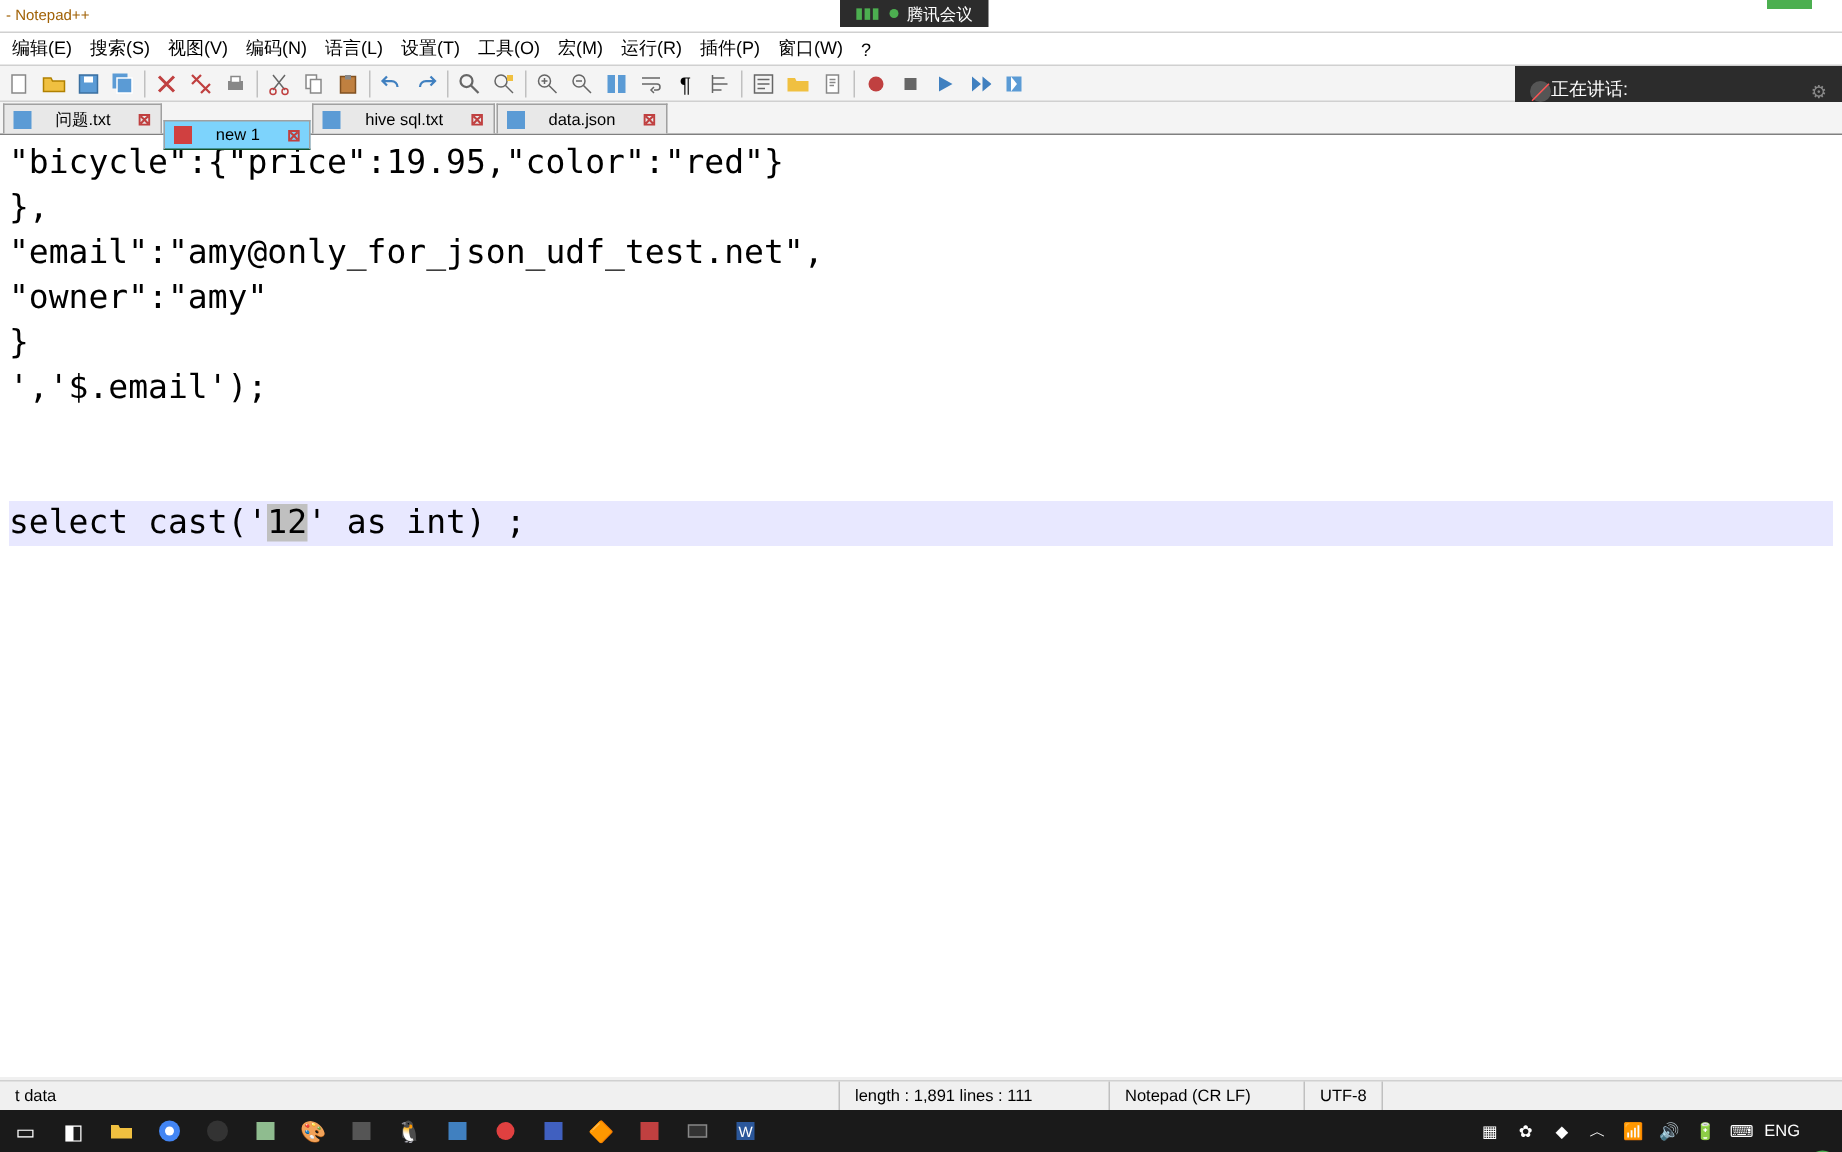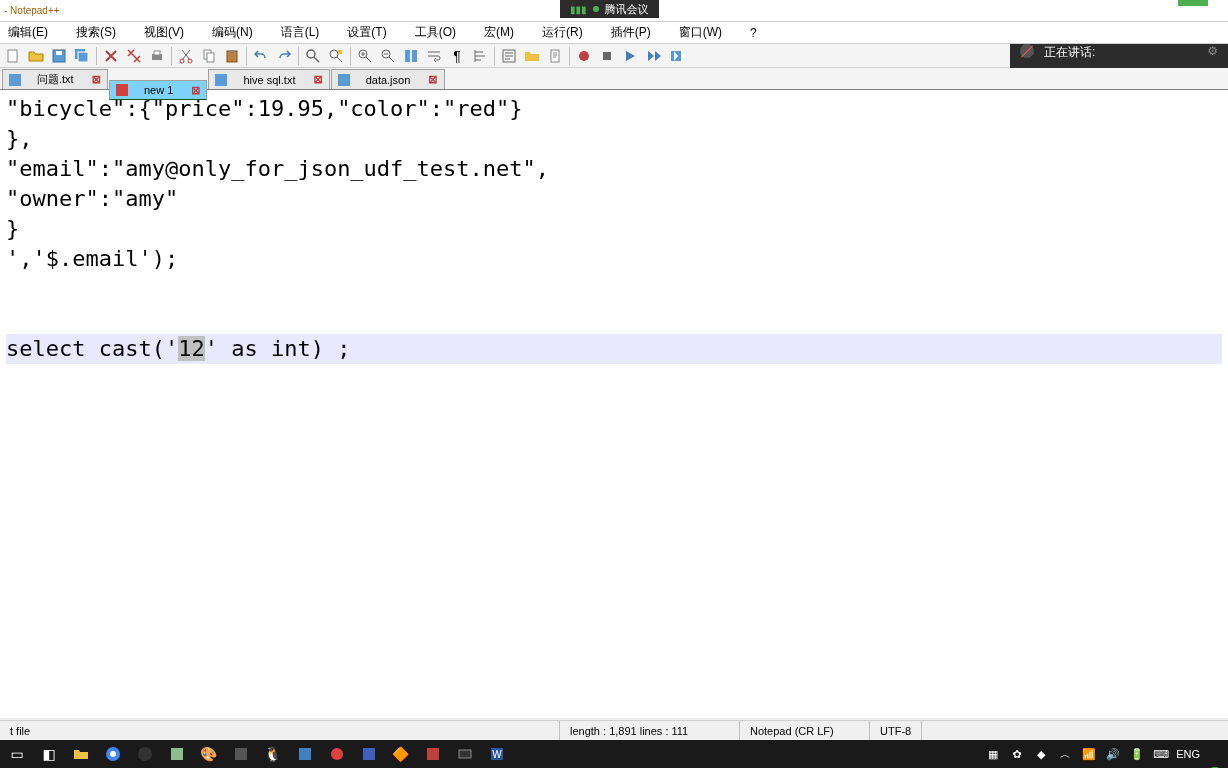--- a/index.html
+++ b/index.html
@@ -3,26 +3,26 @@
 <meta charset="utf-8">
 <style>
 * { margin: 0; padding: 0; box-sizing: border-box; }
 body { font-family: "Microsoft YaHei", sans-serif; font-size: 12px; background: #f0f0f0; width: 1228px; height: 768px; overflow: hidden; position: relative; }
 .titlebar { height: 22px; background: #fff; display: flex; align-items: center; padding: 0 4px; border-bottom: 1px solid #d0d0d0; position: relative; }
 .titlebar .title { font-size: 10px; color: #a16207; }
 .meeting-badge { position: absolute; left: 560px; top: 0; background: #2c2c2c; color: #fff; padding: 2px 10px; font-size: 11px; display: flex; align-items: center; gap: 6px; height: 18px; }
 .meeting-badge .signal { color: #4caf50; font-size: 10px; }
 .meeting-badge .dot { width: 6px; height: 6px; background: #4caf50; border-radius: 50%; }
 .titlebar .green-strip { position: absolute; right: 20px; top: 0; width: 30px; height: 6px; background: #4caf50; }
-.menubar { height: 22px; background: #fff; display: flex; align-items: center; padding: 0 2px; border-bottom: 1px solid #d0d0d0; gap: 16px; }
+.menubar { height: 22px; background: #fff; display: flex; align-items: center; padding: 0 2px; border-bottom: 1px solid #d0d0d0; }
 .menubar .menu-item { padding: 2px 6px; font-size: 12px; cursor: pointer; }
 .toolbar { height: 24px; background: #f4f4f4; display: flex; align-items: center; padding: 0 2px; gap: 1px; border-bottom: 1px solid #d0d0d0; position: relative; }
 .toolbar .tool-btn { width: 22px; height: 20px; display: flex; align-items: center; justify-content: center; cursor: pointer; font-size: 14px; }
 .toolbar .sep { width: 1px; height: 18px; background: #c0c0c0; margin: 0 2px; }
-.speaking-badge { position: absolute; right: 0; top: 0; background: #2c2c2c; color: #fff; padding: 0 10px; height: 24px; display: flex; align-items: flex-start; gap: 10px; width: 218px; }
+.speaking-badge { position: absolute; right: 0; top: 0; background: #2c2c2c; color: #fff; padding: 0 10px; height: 24px; display: flex; align-items: flex-end; width: 218px; }
 .speaking-badge .mic-icon { width: 14px; height: 14px; background: #555; border-radius: 50%; display: flex; align-items: center; justify-content: center; position: relative; }
 .speaking-badge .mic-icon::after { content: ""; position: absolute; width: 16px; height: 1px; background: #ff5555; transform: rotate(-45deg); }
 .speaking-badge .gear { margin-left: auto; color: #888; }
 .tabbar { height: 22px; background: #f4f4f4; display: flex; align-items: flex-end; padding: 0 2px; border-bottom: 1px solid #808080; }
 .tab { height: 20px; padding: 0 4px 0 6px; background: #e8e8e8; border: 1px solid #a0a0a0; border-bottom: none; display: flex; align-items: center; gap: 16px; font-size: 11px; margin-right: 1px; cursor: pointer; }
 .tab.active { background: #7dd3fc; border-bottom: 1px solid #14532d; position: relative; top: 11px; }
 .tab .file-icon { width: 12px; height: 12px; background: #5b9bd5; display: inline-block; }
 .tab .close-x { color: #c04040; font-weight: bold; font-size: 11px; cursor: pointer; padding: 0 2px; }
 .editor { background: #fff; height: 628px; overflow: hidden; font-family: Consolas, monospace; font-size: 22px; line-height: 30px; white-space: pre; padding: 4px 6px; color: #000; }
 .editor .highlight-line { background: #e8e8ff; display: block; width: 100%; }
@@ -263,21 +263,21 @@
 <span>},</span>
 <span>"email":"amy@only_for_json_udf_test.net",</span>
 <span>"owner":"amy"</span>
 <span>}</span>
 <span>','$.email');</span>
 <span></span>
 <span></span>
 <span class="highlight-line"><span>select cast('</span><span class="sel">12</span><span>' as int) ;</span></span></div>
 
 <div class="statusbar">
-  <div class="seg first">t file</div>
+  <div class="seg first">t data</div>
   <div class="seg stats">length : 1,891    lines : 111</div>
   <div class="seg eol">Notepad (CR LF)</div>
   <div class="seg">UTF-8</div>
 </div>
 
 <div class="taskbar">
   <div class="tb-item">▭</div>
   <div class="tb-item">◧</div>
   <div class="tb-item">
       <svg width="16" height="16" viewBox="0 0 16 16">

